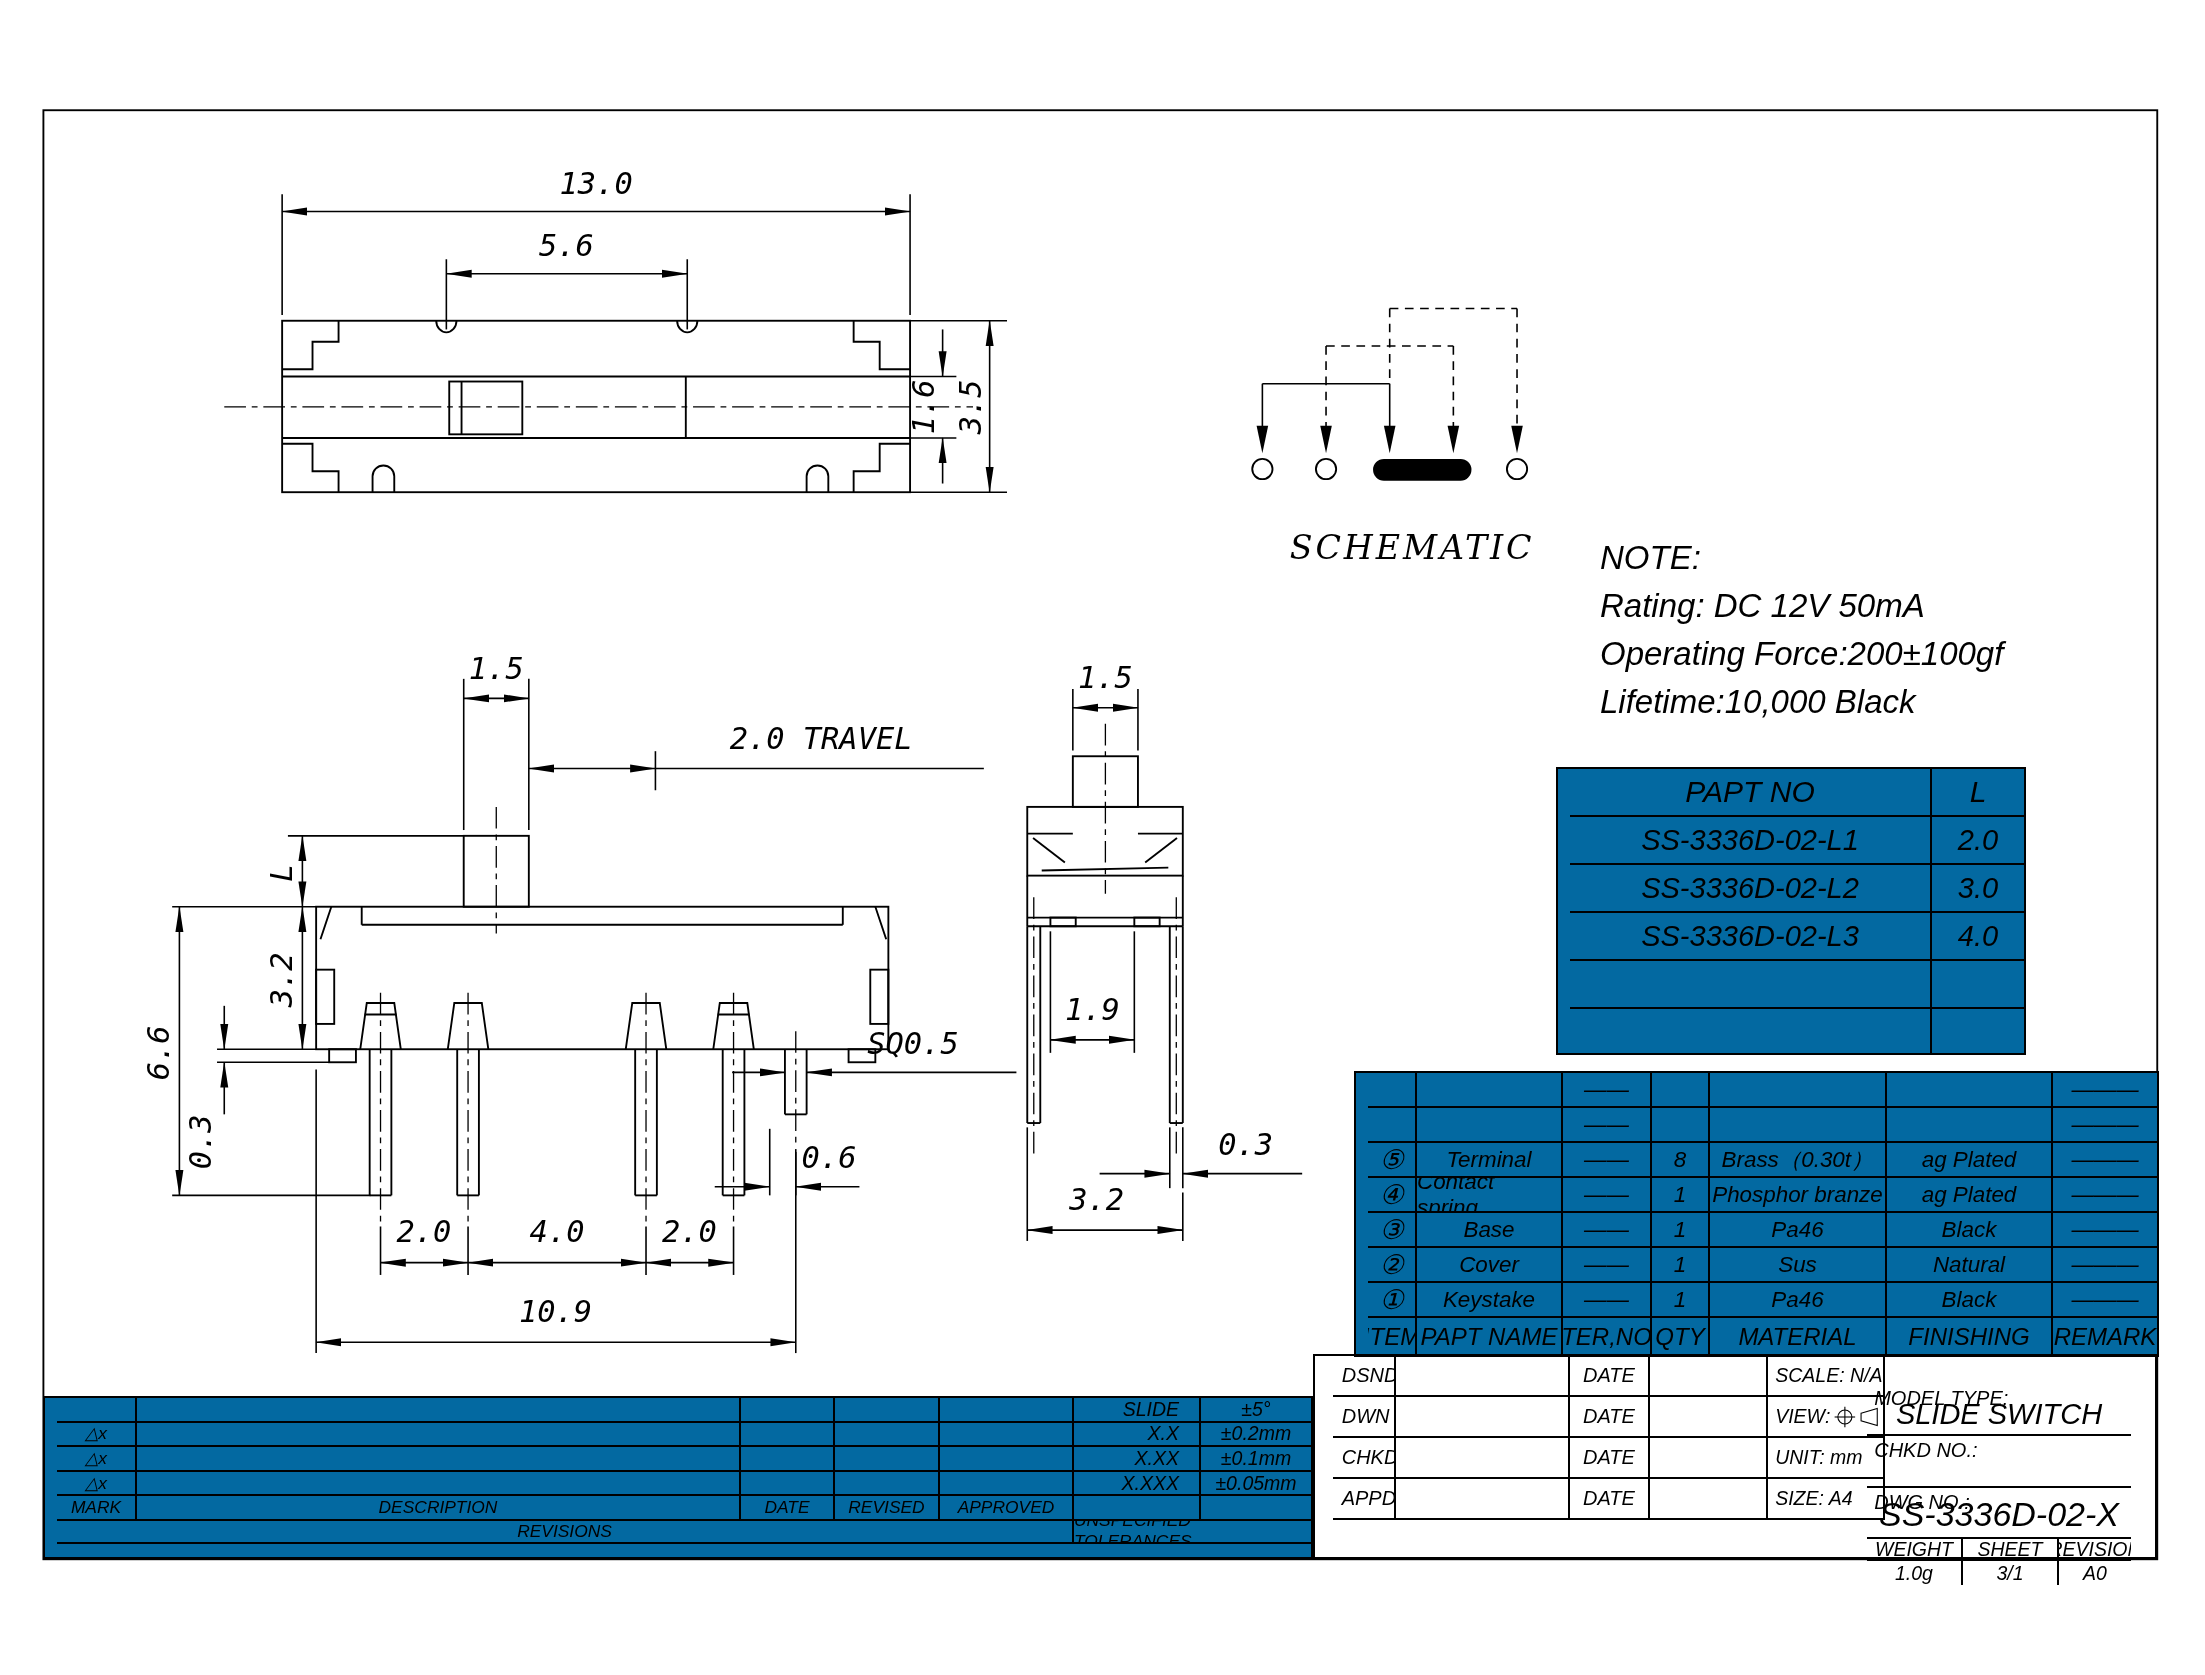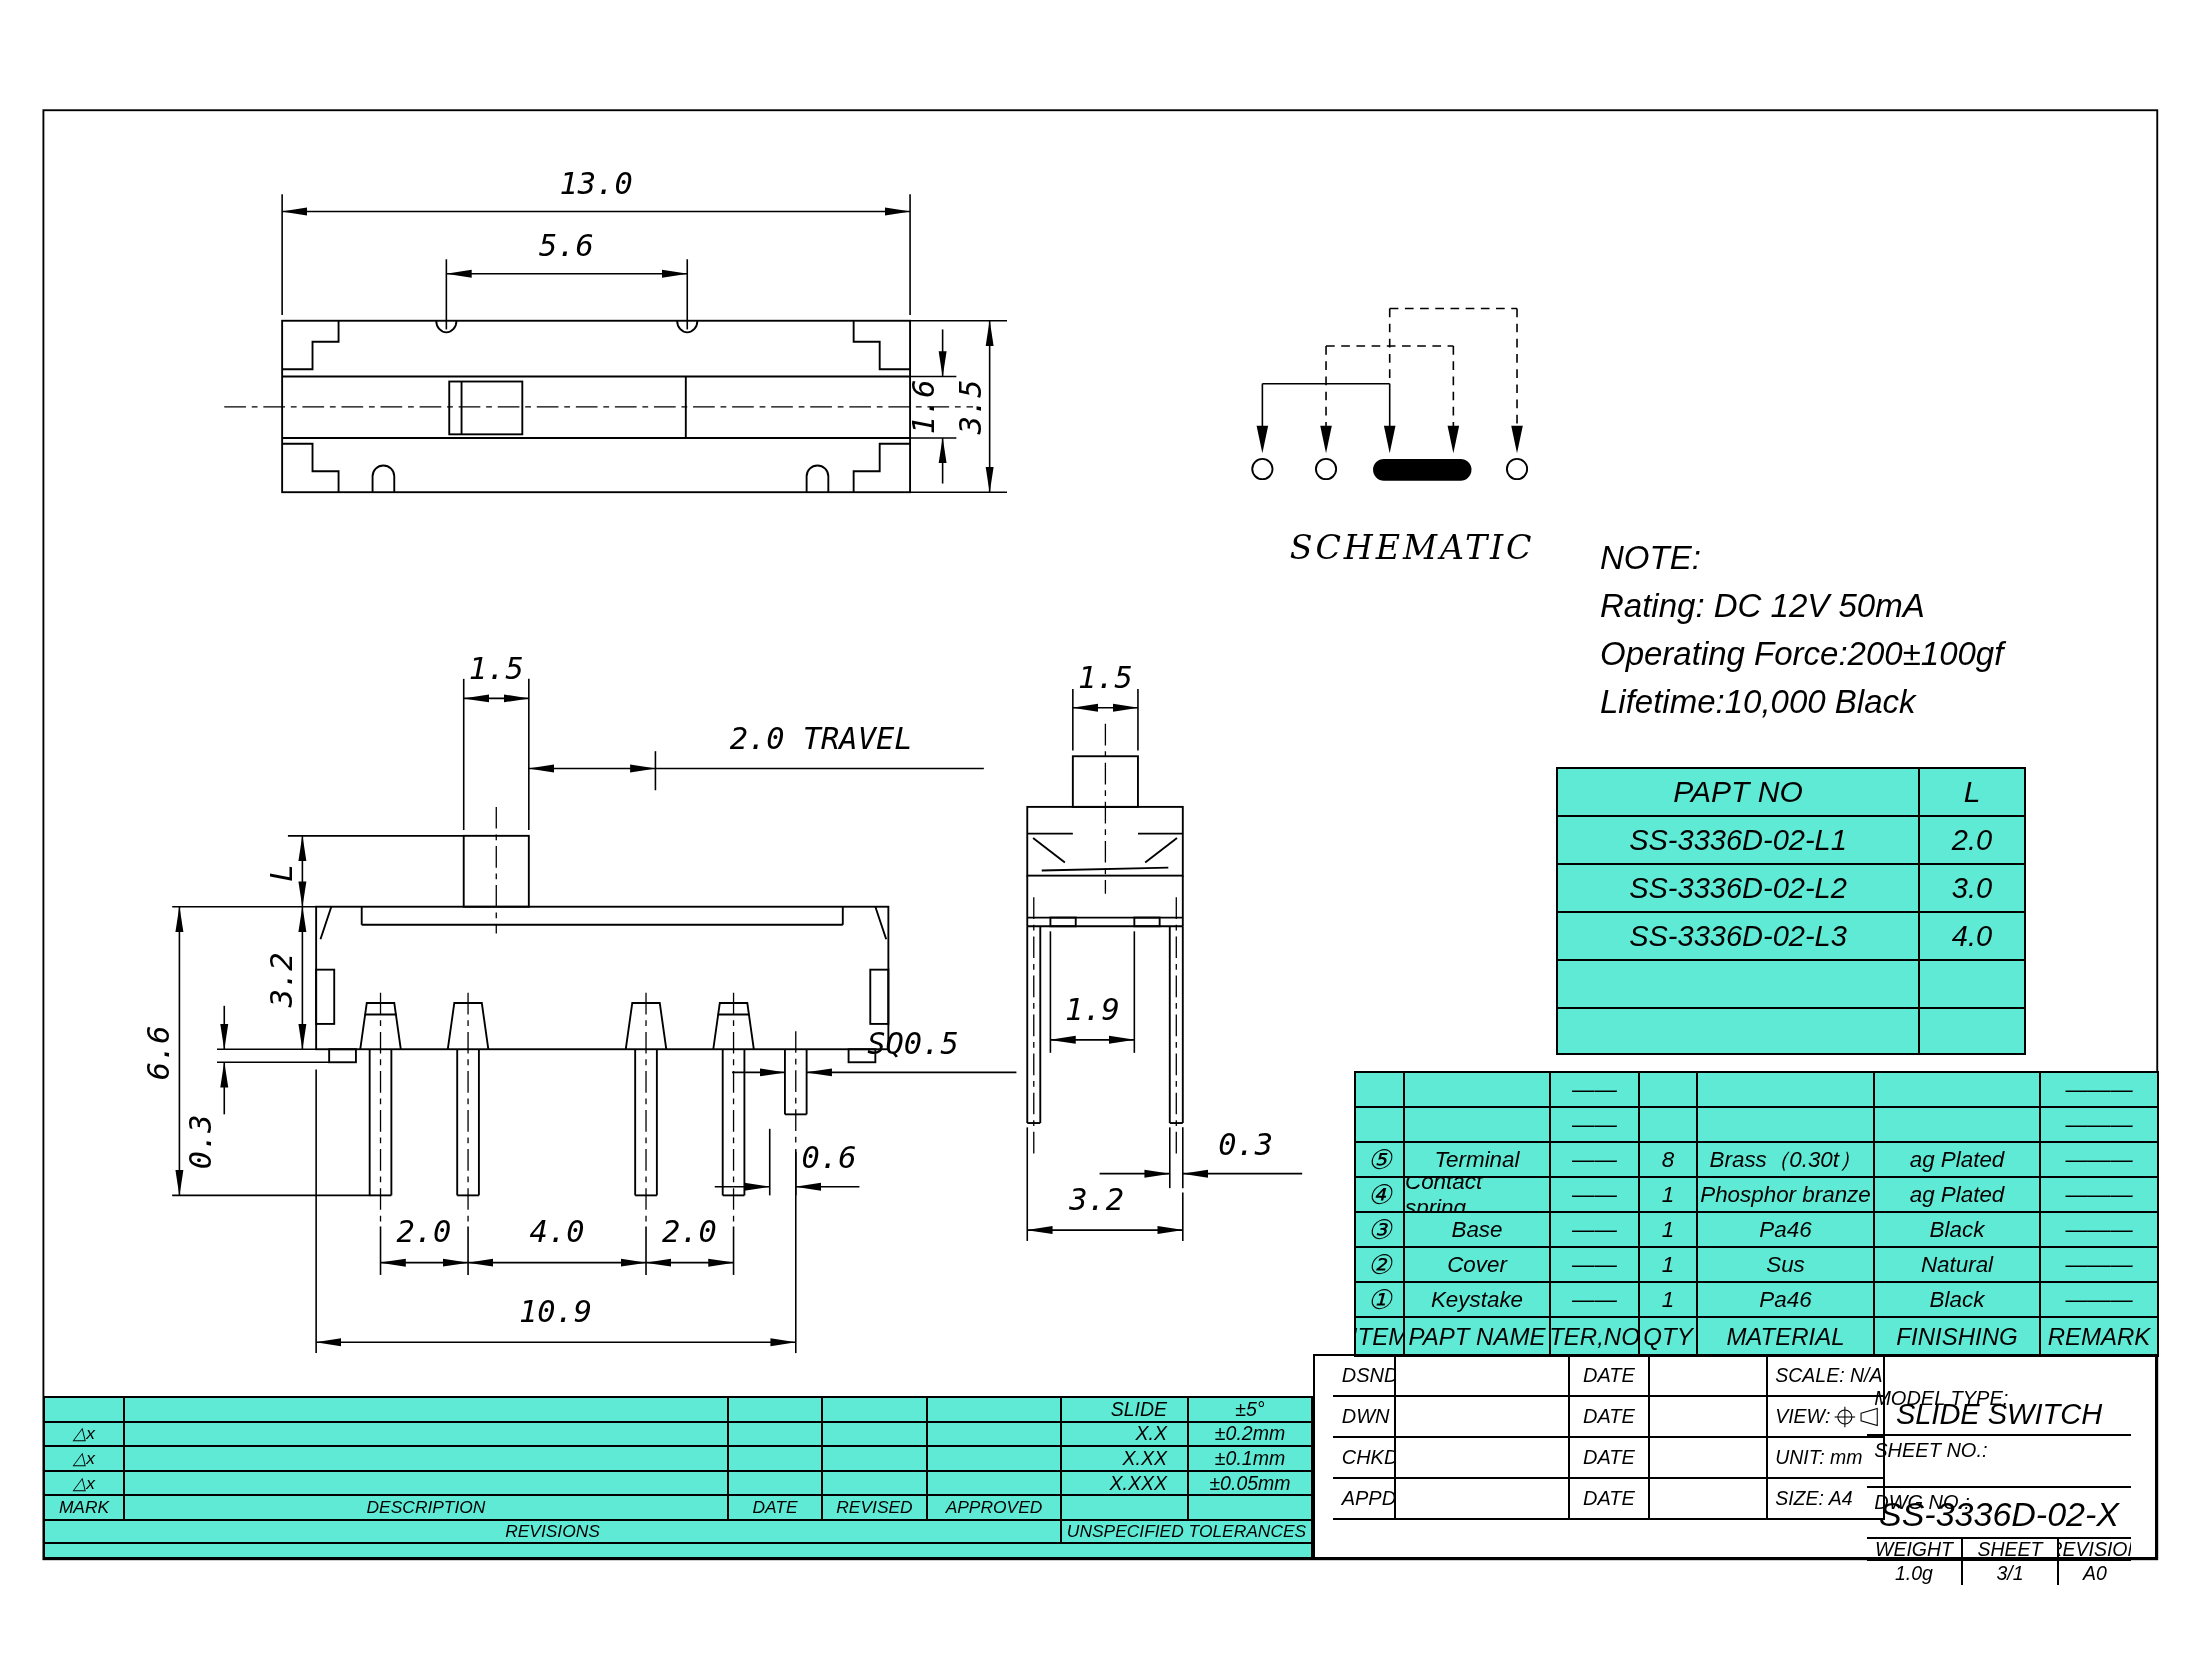--- a/index.html
+++ b/index.html
@@ -7,21 +7,21 @@
   .abs{position:absolute;box-sizing:border-box;}
   svg{position:absolute;left:0;top:0;}
   svg .ln{stroke:#000;stroke-width:2.6;fill:none;}
   svg .dln{stroke:#000;stroke-width:2.2;fill:none;}
   svg .cl{stroke:#000;stroke-width:1.8;fill:none;stroke-dasharray:30 8 8 8;}
   svg .dash{stroke:#000;stroke-width:2.2;fill:none;stroke-dasharray:12 9;}
   svg text.d{font-family:"DejaVu Sans Mono",monospace;font-size:42px;fill:#000;}
   svg text.schem{font-family:"DejaVu Serif",serif;font-size:46px;letter-spacing:4px;fill:#000;}
   .mid{text-anchor:middle;}
   
-  .grid{display:grid;border:2.2px solid #000;box-sizing:border-box;background:#5eead4;}
+  .grid{display:grid;border:2.2px solid #000;box-sizing:border-box;background:#0369a1;padding-left:12px;}
   .cell{border-right:2.2px solid #000;border-bottom:2.2px solid #000;box-sizing:border-box;display:flex;align-items:center;justify-content:center;overflow:hidden;}
   .nr{border-right:none!important;}
   .nb{border-bottom:none!important;}
   .lft{justify-content:flex-start;padding-left:8.7px;}
   .tol-l{justify-content:flex-end;padding-right:20px;}
   
   #note{left:1600px;top:534px;font-size:33px;line-height:48px;white-space:nowrap;}
   
   #ltab{left:1556px;top:767px;width:470px;height:288px;grid-template-columns:362px 1fr;grid-template-rows:repeat(5,48px) 1fr;font-size:29px;}
   #ltab .hdr{font-size:30px;}
@@ -406,21 +406,21 @@
     <div class="cell">DATE</div>
     <div class="cell"></div>
     <div class="cell info">SIZE: A4</div>
   </div>
   <div id="tb-right" class="abs">
     <div class="tbr-row" style="height:52px;">
       <span class="tbr-label">MODEL TYPE:</span>
       <div class="tbr-big">SLIDE SWITCH</div>
     </div>
     <div class="tbr-row" style="height:52px;">
-      <span class="tbr-label">SHEET NO.:</span>
+      <span class="tbr-label">CHKD NO.:</span>
     </div>
     <div class="tbr-row" style="height:51px;">
       <span class="tbr-label">DWG NO.:</span>
       <div class="tbr-big" id="dwgno-val">SS-3336D-02-X</div>
     </div>
     <div id="weights">
       <div class="cell">WEIGHT</div>
       <div class="cell">SHEET</div>
       <div class="cell nr">REVISION</div>
       <div class="cell nb">1.0g</div>

